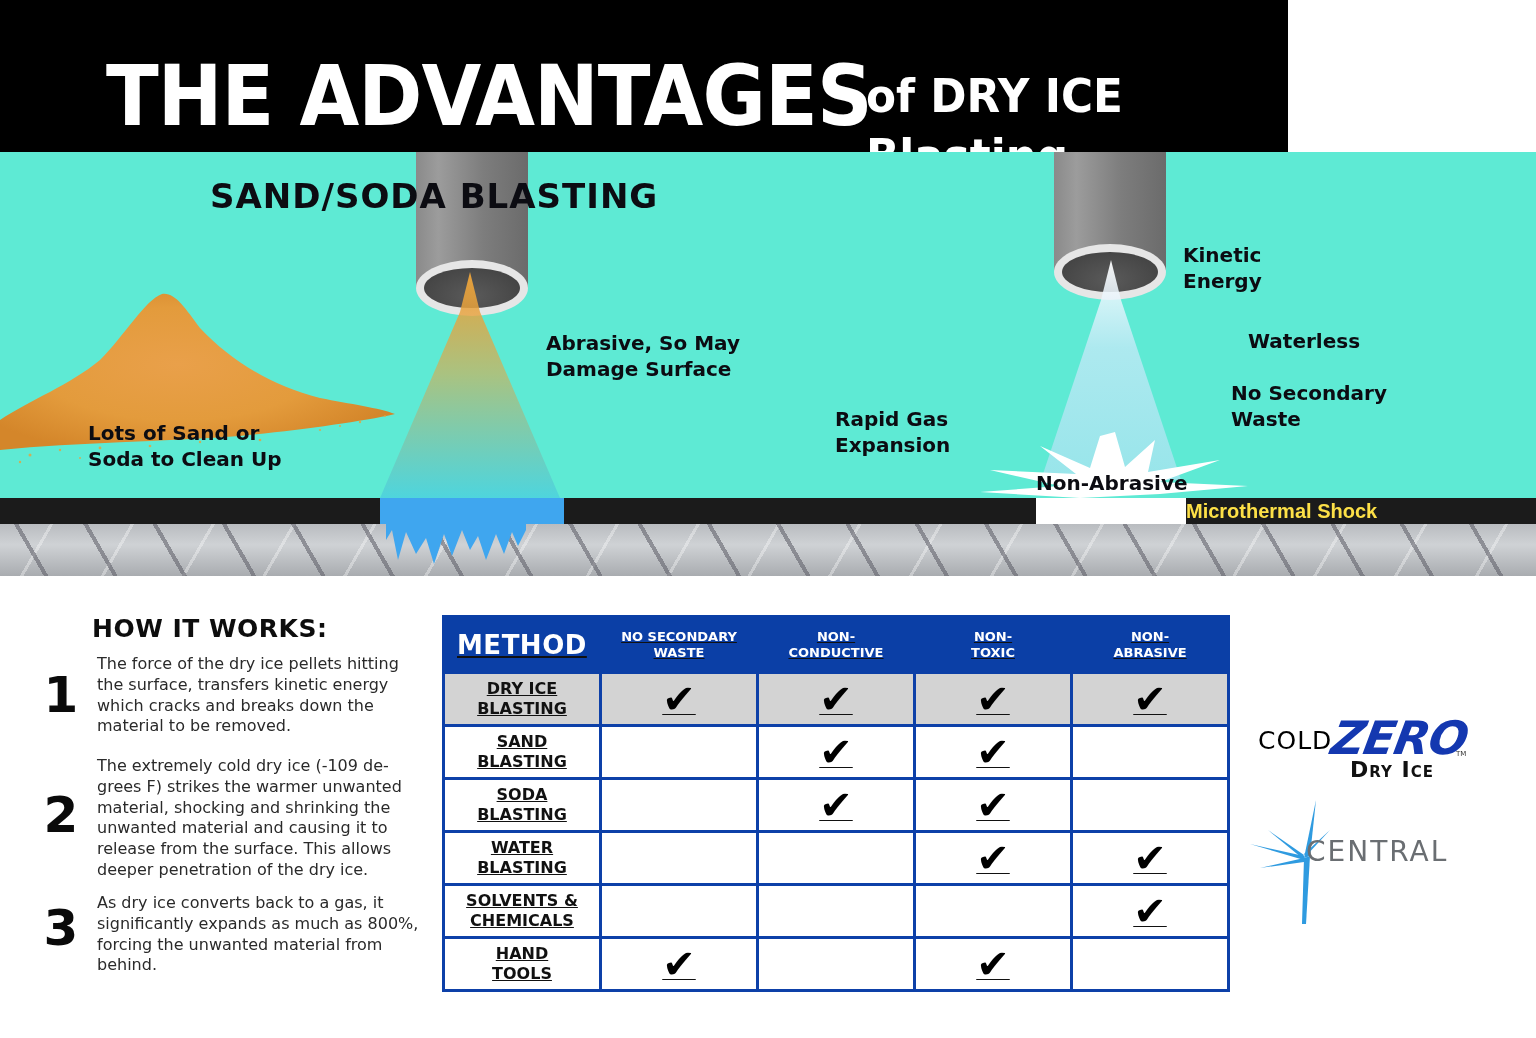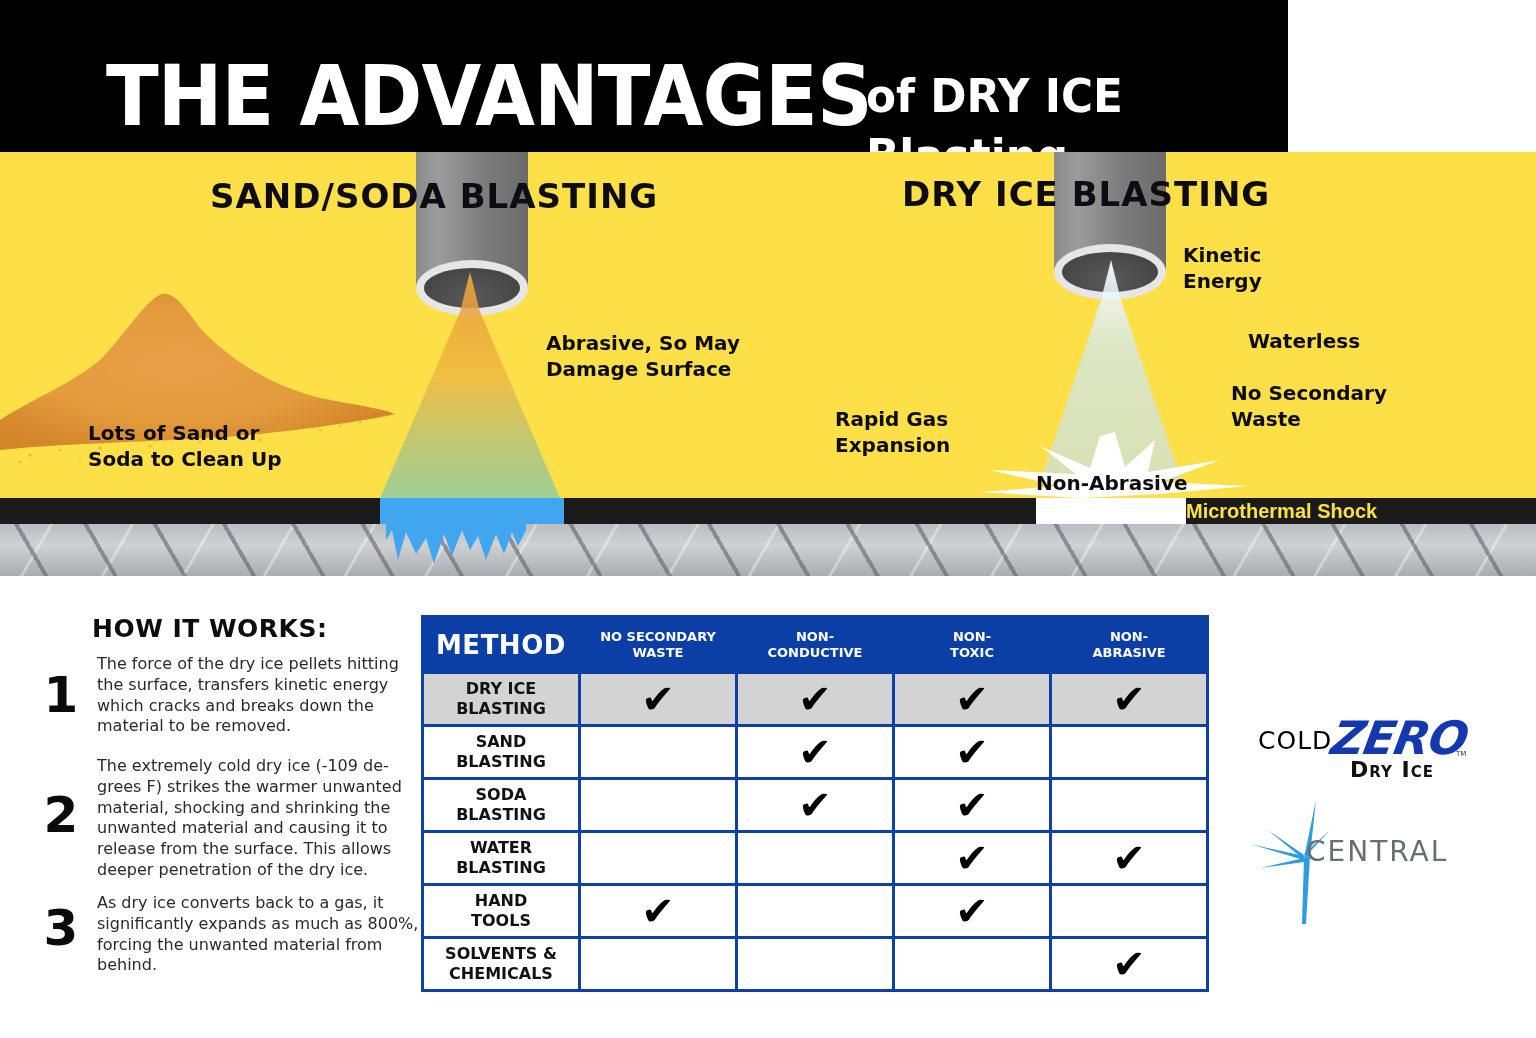--- a/index.html
+++ b/index.html
@@ -7,21 +7,21 @@
   body { position: relative; font-family: "DejaVu Sans", sans-serif; color: #111; }
 
   
   .header { position: absolute; left: 0; top: 0; width: 1288px; height: 152px; background: #000; }
   .title-main { position: absolute; left: 106px; top: 48px; font-family: "DejaVu Sans", sans-serif; font-weight: bold;
     font-size: 84px; color: #fff; letter-spacing: -1px; transform: scaleX(0.92); transform-origin: left center; line-height: 96px; }
   .title-sub { position: absolute; left: 866px; top: 66px; font-family: "DejaVu Sans", sans-serif; font-weight: bold;
     font-size: 46px; color: #fff; line-height: 60px; transform: scaleX(0.95); transform-origin: left center; }
 
   
-  .scene { position: absolute; left: 0; top: 152px; width: 1536px; height: 346px; background: #fde047; overflow: hidden; }
+  .scene { position: absolute; left: 0; top: 152px; width: 1536px; height: 346px; background: #5eead4; overflow: hidden; }
   .scene-label { position: absolute; font-family: "DejaVu Sans", sans-serif; font-weight: bold; color: #0c0c12; line-height: 1.2; }
   .section-title { font-size: 34px; letter-spacing: 1px; }
   .callout { font-size: 20px; line-height: 26px; }
 
   .pipe { position: absolute; width: 112px; background: linear-gradient(90deg,#8a8a8a 0%,#9c9c9c 20%,#7d7d7d 60%,#6b6b6b 100%); }
   .pipe-mouth { position: absolute; width: 112px; height: 56px; border-radius: 50%; background: #e6e6e6; }
   .pipe-mouth-inner { position: absolute; left: 8px; top: 8px; width: 96px; height: 40px; border-radius: 50%;
     background: radial-gradient(ellipse at 50% 70%, #5a5a5a 0%, #3e3e3e 100%); }
 
   .spray { position: absolute; }
@@ -41,21 +41,21 @@
   .drip { position: absolute; left: 386px; top: 520px; width: 140px; height: 46px; }
 
   
   .how-title { position: absolute; left: 92px; top: 614px; font-family: "DejaVu Sans", sans-serif; font-weight: bold; font-size: 25px;
     color: #0d0d0d; letter-spacing: 0.5px; text-align: right; }
   .step { position: absolute; left: 36px; width: 390px; }
   .step-num { position: absolute; left: 0; font-family: "DejaVu Sans", sans-serif; font-weight: bold; font-size: 50px; color: #0a0a0a; width: 50px; text-align: center; }
   .step-text { position: absolute; left: 61px; width: 330px; font-family: "DejaVu Sans", sans-serif; font-size: 16px; line-height: 20.8px; color: #2a2a2a; }
 
   
-  .cmp-table { position: absolute; left: 421px; top: 615px; border-collapse: collapse; border: 3px solid #0d40a8; }
+  .cmp-table { position: absolute; left: 442px; top: 615px; border-collapse: collapse; border: 3px solid #0d40a8; text-decoration: underline; }
   .cmp-table th, .cmp-table td { border: 3px solid #0d40a8; text-align: center; vertical-align: middle; }
   .cmp-table thead th { background: #0b3fa6; color: #fff; font-family: "DejaVu Sans", sans-serif; font-weight: bold; font-size: 13px; line-height: 16px; height: 56px; border-color: #0b3fa6; }
   .cmp-table thead th.method-h { font-size: 26px; letter-spacing: 0.5px; text-align: left; padding-left: 12px; }
   .cmp-table tbody td { height: 53px; background: #fff; }
   .cmp-table tbody tr.highlight td { background: #d3d3d3; }
   .cmp-table tbody td.method { width: 157px; font-family: "DejaVu Sans", sans-serif; font-weight: bold; font-size: 16px; line-height: 20px; color: #111; }
   .cmp-table .col { width: 157px; }
   .check { font-size: 40px; line-height: 40px; font-weight: bold; color: #000; font-family: "DejaVu Sans", sans-serif; }
 
   
@@ -133,21 +133,20 @@
       </linearGradient>
     </defs>
     <polygon points="75,0 85,40 145,220 5,220 65,40" fill="url(#ispray)"></polygon>
   </svg>
 
   <svg class="spray" style="left:980px; top:270px;" width="270" height="80" viewBox="0 0 270 80">
     <polygon fill="#ffffff" points="135,10 145,45 175,18 168,50 240,38 180,60 268,64 180,72 100,76 0,70 80,64 10,48 96,52 60,24 110,46 120,14"></polygon>
   </svg>
 
   <div class="scene-label section-title" style="left:210px; top:24px;">SAND/SODA BLASTING</div>
-  <div class="scene-label section-title" style="left:902px; top:22px;">DRY ICE BLASTING</div>
 
   <div class="scene-label callout" style="left:546px; top:178px;">
     <div>Abrasive, So May</div>
       <div>Damage Surface</div>
   </div>
   <div class="scene-label callout" style="left:88px; top:268px;">
     <div>Lots of Sand or</div>
       <div>Soda to Clean Up</div>
   </div>
 
@@ -251,37 +250,37 @@
           <div>WATER</div>
           <div>BLASTING</div>
         </td>
         <td></td>
         <td></td>
         <td><span class="check">✔</span></td>
         <td><span class="check">✔</span></td>
       </tr>
       <tr>
         <td class="method">
+          <div>SOLVENTS &amp;</div>
+          <div>CHEMICALS</div>
+        </td>
+        <td></td>
+        <td></td>
+        <td></td>
+        <td><span class="check">✔</span></td>
+      </tr>
+      <tr>
+        <td class="method">
           <div>HAND</div>
           <div>TOOLS</div>
         </td>
         <td><span class="check">✔</span></td>
         <td></td>
         <td><span class="check">✔</span></td>
         <td></td>
-      </tr>
-      <tr>
-        <td class="method">
-          <div>SOLVENTS &amp;</div>
-          <div>CHEMICALS</div>
-        </td>
-        <td></td>
-        <td></td>
-        <td></td>
-        <td><span class="check">✔</span></td>
       </tr>
     </tbody>
 </table>
 
 <div class="logo-coldzero">
   <div class="cz-cold">COLD</div>
   <div class="cz-zero">ZERO</div>
   <div class="cz-tm">TM</div>
   <div class="cz-dryice">Dry Ice</div>
 </div>

